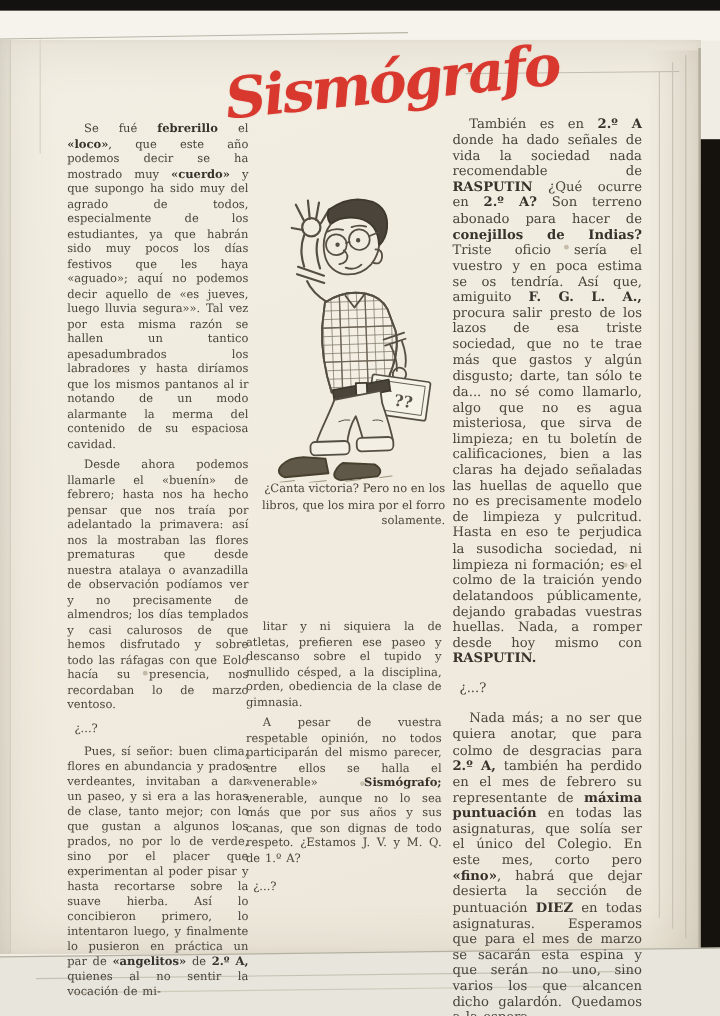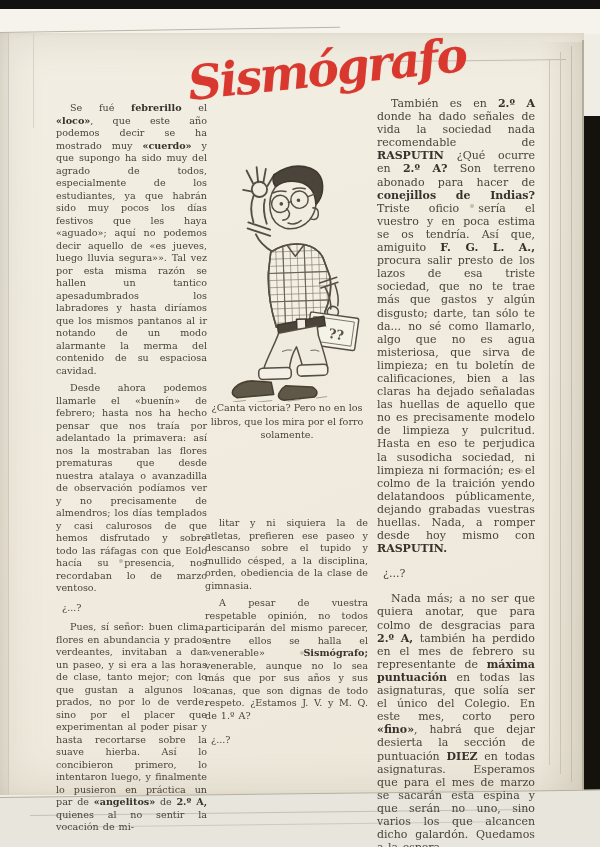--- a/index.html
+++ b/index.html
@@ -56,21 +56,21 @@
   .col p.q { text-indent:6px; margin:7px 0; }
   .col span.b { font-weight:bold; color:#37322b; }
   .col-left  { left:56px;  top:102px; width:151px; font-size:9.6px; line-height:12.5px; }
   .col-mid   { left:205px; top:517px; width:163px; font-size:9.6px; line-height:12.5px; }
   .col-mid p.q { margin-top:12px; }
   .col-right { left:377px; top:97px;  width:158px; font-size:11px; line-height:13.1px; }
   .col-right p { margin-bottom:8px; }
   .col-right p.q { margin:12px 0; }
 
   .caption { position:absolute; left:203px; top:401px; width:168px;
-             text-align:center; font-size:9.6px; line-height:13.5px; color:#4a443c; }
+             text-align:right; font-size:9.6px; line-height:13.5px; color:#4a443c; }
 
   .cartoon { position:absolute; left:208px; top:158px; width:158px; height:244px; }
 </style>
 </head>
 <body>
 
 <div class="canvas">
 
   <div class="top-black"></div>
   <div class="scan-strip"></div>

